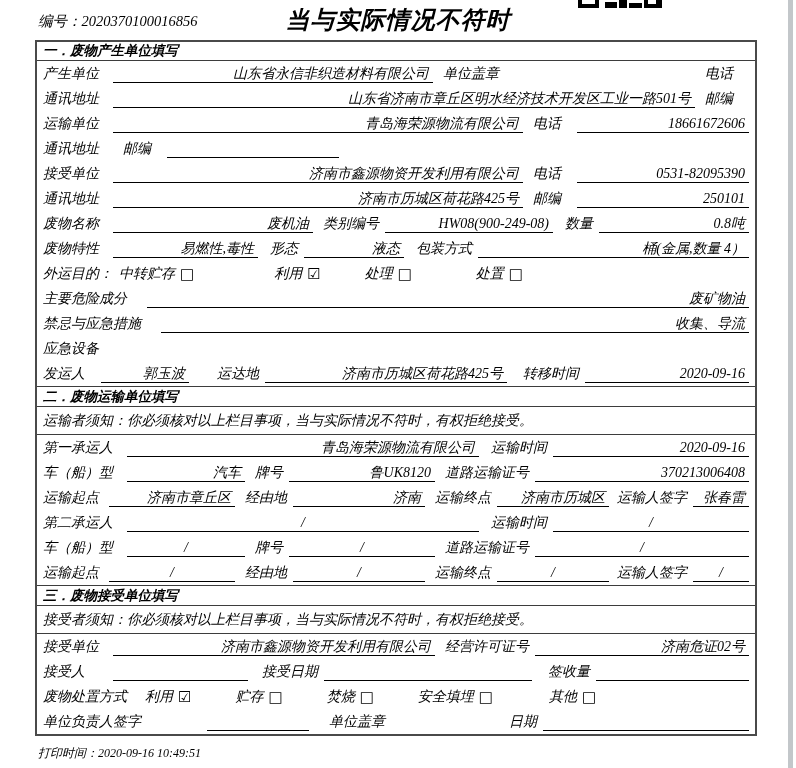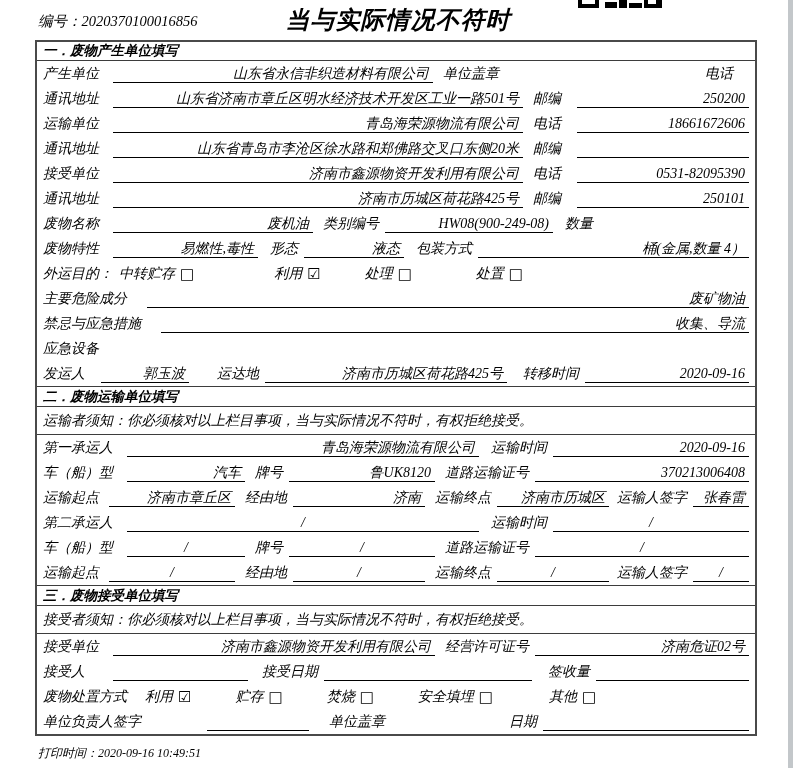--- a/index.html
+++ b/index.html
@@ -74,33 +74,31 @@
       <span class="u" style="width:320px">山东省永信非织造材料有限公司</span>
       <span class="lbl" style="margin-left:10px">单位盖章</span>
       <span class="spacer"></span>
       <span class="lbl rlabel">电话</span>
     </div>
 
     <div class="row">
       <span class="lbl" style="width:70px">通讯地址</span>
       <span class="u fill">山东省济南市章丘区明水经济技术开发区工业一路501号</span>
       <span class="lbl rlabel">邮编</span>
-      <span class="u rv">250200</span>
     </div>
 
     <div class="row">
       <span class="lbl" style="width:70px">运输单位</span>
       <span class="u fill">青岛海荣源物流有限公司</span>
       <span class="lbl rlabel">电话</span>
       <span class="u rv">18661672606</span>
     </div>
 
     <div class="row">
       <span class="lbl" style="width:70px">通讯地址</span>
-      <span class="u fill">山东省青岛市李沧区徐水路和郑佛路交叉口东侧20米</span>
       <span class="lbl rlabel">邮编</span>
       <span class="u rv"></span>
     </div>
 
     <div class="row">
       <span class="lbl" style="width:70px">接受单位</span>
       <span class="u fill">济南市鑫源物资开发利用有限公司</span>
       <span class="lbl rlabel">电话</span>
       <span class="u rv">0531-82095390</span>
     </div>
@@ -111,20 +109,21 @@
       <span class="lbl rlabel">邮编</span>
       <span class="u rv">250101</span>
     </div>
 
     <div class="row">
       <span class="lbl" style="width:70px">废物名称</span>
       <span class="u" style="width:200px">废机油</span>
       <span class="lbl" style="margin-left:10px">类别编号</span>
       <span class="u" style="width:168px">HW08(900-249-08)</span>
       <span class="lbl" style="margin-left:12px">数量</span>
+      <span class="u fill">0.8吨</span>
     </div>
 
     <div class="row">
       <span class="lbl" style="width:70px">废物特性</span>
       <span class="u" style="width:145px">易燃性,毒性</span>
       <span class="lbl" style="margin-left:12px">形态</span>
       <span class="u" style="width:100px">液态</span>
       <span class="lbl" style="margin-left:12px">包装方式</span>
       <span class="u fill">桶(金属,数量 4）</span>
     </div>

